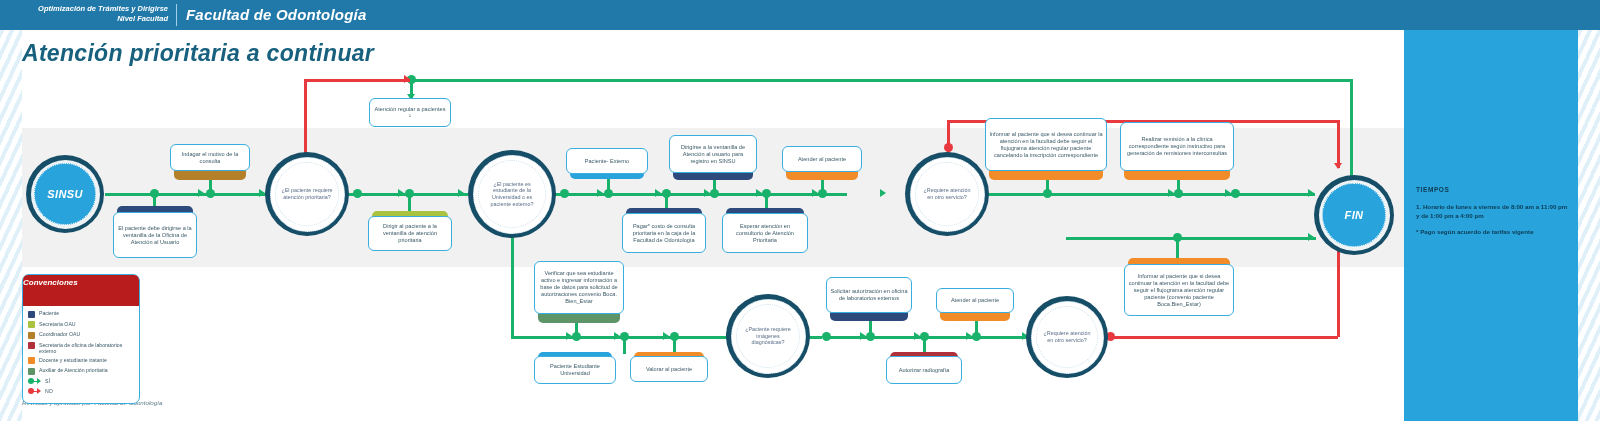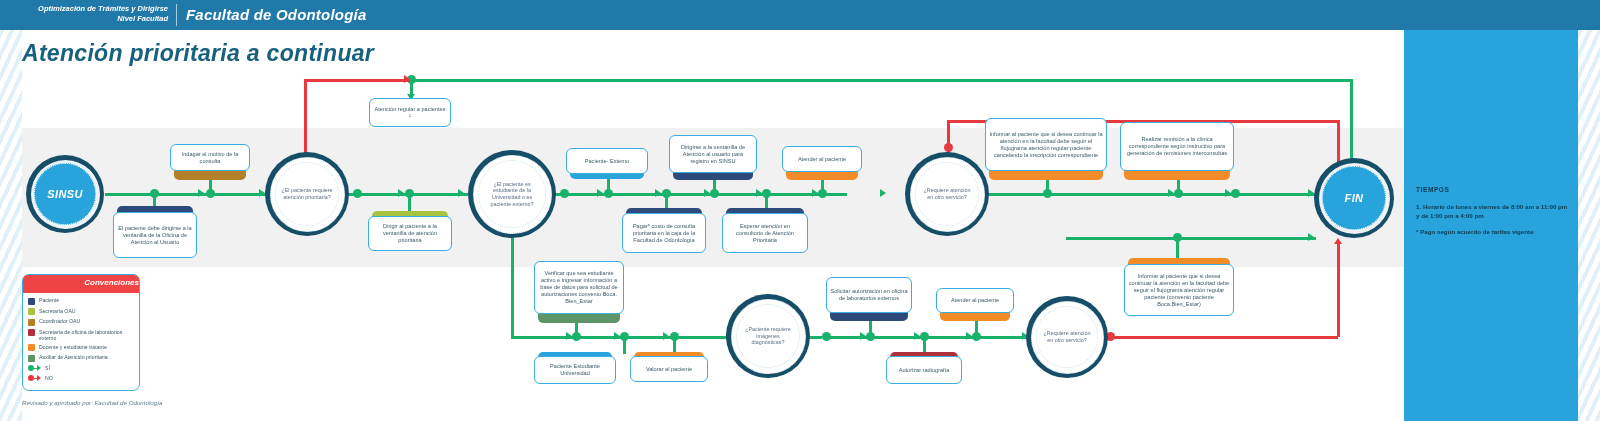--- a/index.html
+++ b/index.html
@@ -38,22 +38,22 @@
 
   
   .greyband{position:absolute;left:22px;top:128px;width:1382px;height:139px;background:#f1f1f1;}
 
   
   .footnote{position:absolute;left:22px;top:399px;color:#5b7b8a;font-size:6.2px;font-style:italic;}
 
   
   .legend{position:absolute;left:22px;top:274px;width:118px;
     border:1.4px solid #39aee0;border-radius:7px;background:#ffffff;box-sizing:border-box;}
-  .legend .lhead{height:18px;background:#ef4444;border-radius:5px 5px 0 0;
-    color:#fff;font-size:8px;font-weight:bold;font-style:italic;text-align:right;line-height:15px;}
+  .legend .lhead{height:31px;background:#b91c1c;border-radius:5px 5px 0 0;
+    color:#fff;font-size:8px;font-weight:bold;font-style:italic;text-align:left;line-height:15px;}
   .legend .lbody{padding:4px 4px 5px 5px;}
   .legend .lrow{display:flex;align-items:flex-start;margin-bottom:3px;}
   .legend .sw{width:7px;height:7px;flex:0 0 7px;margin-right:4px;margin-top:.5px;border-radius:1px;}
   .legend .ltx{font-size:5.2px;color:#3c5a68;line-height:6.2px;}
   .legend .arr{position:relative;width:13px;height:7px;flex:0 0 13px;margin-right:4px;margin-top:0;}
   .legend .arr .dot{position:absolute;left:0;top:0.5px;width:6px;height:6px;border-radius:50%;}
   .legend .arr .shaft{position:absolute;left:4px;top:2.6px;width:6px;height:1.8px;}
   .legend .arr .head{position:absolute;left:9px;top:0.4px;width:0;height:0;
     border-top:3.3px solid transparent;border-bottom:3.3px solid transparent;}
 
@@ -312,21 +312,21 @@
   <div class="pbox" style="left:985px;top:118px;width:122px;height:62px;">
     <div class="slab" style="top:8px;height:54px;background:#f28c28;"></div>
     <div class="card" style="height:53px;">Informar al paciente que si desea continuar la atención en la facultad debe seguir el flujograma atención regular paciente cancelando la inscripción correspondiente</div>
   </div>
 
   <div class="pbox" style="left:1120px;top:122px;width:114px;height:58px;">
     <div class="slab" style="top:8px;height:50px;background:#f28c28;"></div>
     <div class="card" style="height:49px;">Realizar remisión a la clínica correspondiente según instructivo para generación de remisiones interconsultas</div>
   </div>
 
-  <div class="term" style="left:1314px;top:158px;width:80px;height:80px;">
+  <div class="term" style="left:1314px;top:175px;width:80px;height:80px;">
     <div class="t2">
       <div class="t3">FIN</div>
     </div>
   </div>
 
   <div class="pbox" style="left:534px;top:261px;width:90px;height:62px;">
     <div class="slab" style="top:8px;height:54px;background:#5d9468;"></div>
     <div class="card" style="height:53px;">Verificar que sea estudiante activo e ingresar información a base de datos para solicitud de autorizaciones convenio Boca. Bien_Estar</div>
   </div>
 

